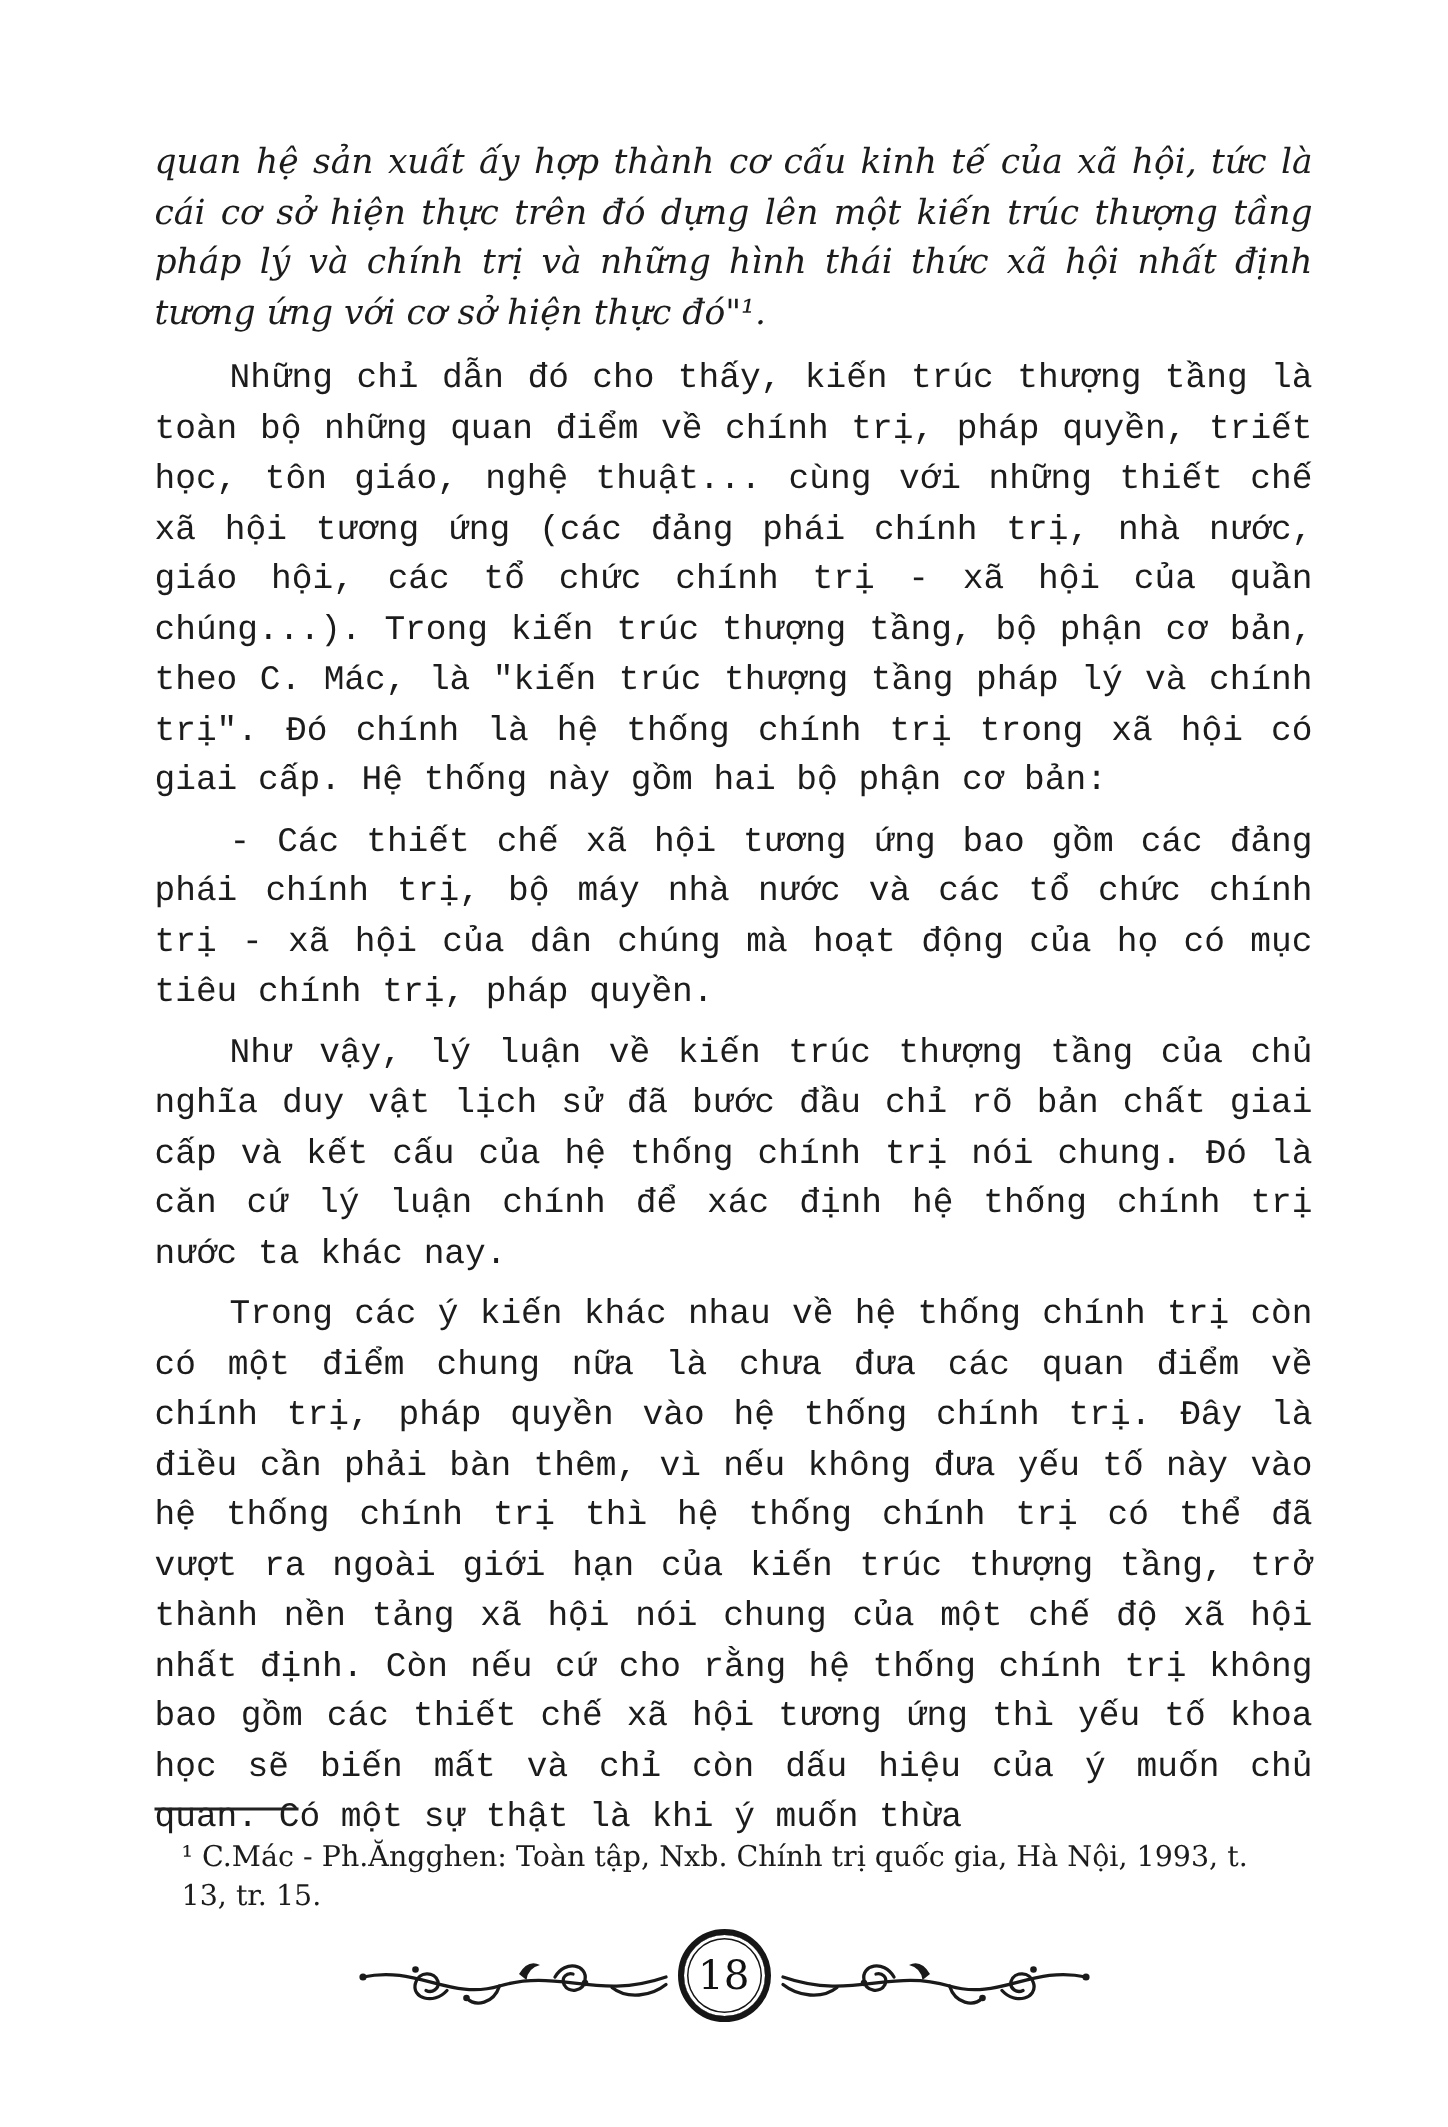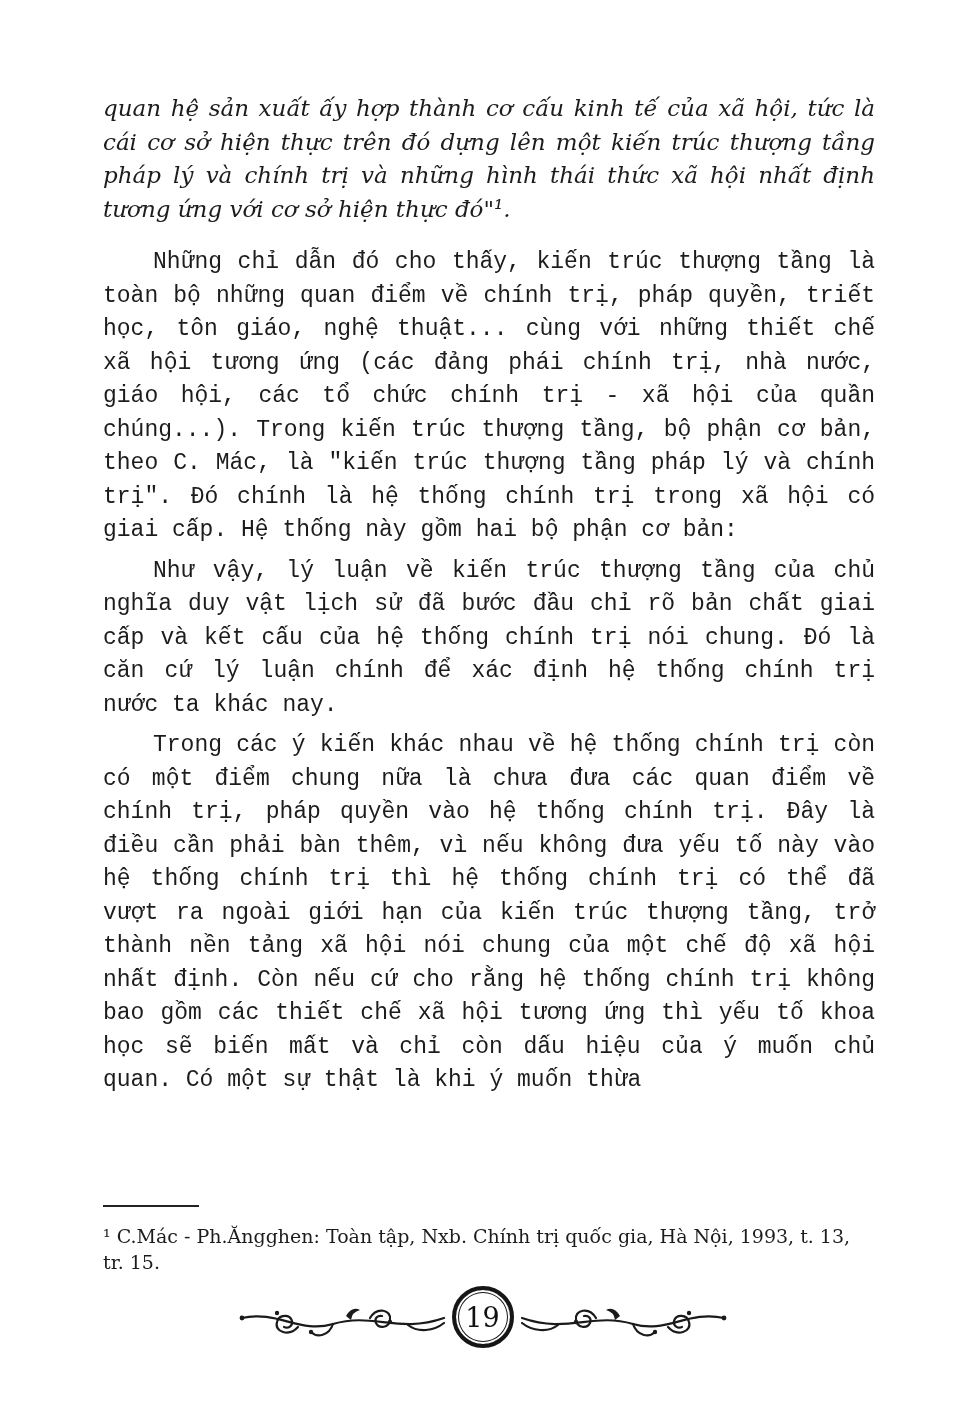--- a/index.html
+++ b/index.html
@@ -20,41 +20,41 @@
     position: absolute;
     top: 92px;
     left: 103px;
     width: 772px;
     font-size: 23px;
     line-height: 33.5px;
     text-align: justify;
   }
   .quote {
     font-style: italic;
-    margin: 0 0 20px 0;
+    margin: 0 0 10px 0;
   }
   .para {
     margin: 7px 0;
     text-indent: 50px;
     font-family: Liberation Mono, monospace;
   }
   .footnote-block {
     position: absolute;
     left: 103px;
     top: 1205px;
     width: 772px;
   }
   .footnote-rule {
     width: 96px;
     height: 2px;
     background: #222222;
     margin-bottom: 16px;
   }
   .footnote {
-    margin: 0;
+    margin: 18px;
     font-size: 19px;
     line-height: 26px;
     color: #1c1c1c;
   }
   .footer-ornament {
     position: absolute;
     left: 0;
     right: 0;
     top: 1282px;
     display: flex;
@@ -87,20 +87,21 @@
   }
 </style>
 </head>
 <body>
 
 <div class="page">
 
   <div class="content">
     <p class="quote">quan hệ sản xuất ấy hợp thành cơ cấu kinh tế của xã hội, tức là cái cơ sở hiện thực trên đó dựng lên một kiến trúc thượng tầng pháp lý và chính trị và những hình thái thức xã hội nhất định tương ứng với cơ sở hiện thực đó"¹.</p>
     <p class="para">Những chỉ dẫn đó cho thấy, kiến trúc thượng tầng là toàn bộ những quan điểm về chính trị, pháp quyền, triết học, tôn giáo, nghệ thuật... cùng với những thiết chế xã hội tương ứng (các đảng phái chính trị, nhà nước, giáo hội, các tổ chức chính trị - xã hội của quần chúng...). Trong kiến trúc thượng tầng, bộ phận cơ bản, theo C. Mác, là "kiến trúc thượng tầng pháp lý và chính trị". Đó chính là hệ thống chính trị trong xã hội có giai cấp. Hệ thống này gồm hai bộ phận cơ bản:</p>
+    <p class="para">- Các thiết chế xã hội tương ứng bao gồm các đảng phái chính trị, bộ máy nhà nước và các tổ chức chính trị - xã hội của dân chúng mà hoạt động của họ có mục tiêu chính trị, pháp quyền.</p>
     <p class="para">Như vậy, lý luận về kiến trúc thượng tầng của chủ nghĩa duy vật lịch sử đã bước đầu chỉ rõ bản chất giai cấp và kết cấu của hệ thống chính trị nói chung. Đó là căn cứ lý luận chính để xác định hệ thống chính trị nước ta khác nay.</p>
     <p class="para">Trong các ý kiến khác nhau về hệ thống chính trị còn có một điểm chung nữa là chưa đưa các quan điểm về chính trị, pháp quyền vào hệ thống chính trị. Đây là điều cần phải bàn thêm, vì nếu không đưa yếu tố này vào hệ thống chính trị thì hệ thống chính trị có thể đã vượt ra ngoài giới hạn của kiến trúc thượng tầng, trở thành nền tảng xã hội nói chung của một chế độ xã hội nhất định. Còn nếu cứ cho rằng hệ thống chính trị không bao gồm các thiết chế xã hội tương ứng thì yếu tố khoa học sẽ biến mất và chỉ còn dấu hiệu của ý muốn chủ quan. Có một sự thật là khi ý muốn thừa</p>
   </div>
 
   <div class="footnote-block">
     <div class="footnote-rule"></div>
     <p class="footnote">¹ C.Mác - Ph.Ăngghen: Toàn tập, Nxb. Chính trị quốc gia, Hà Nội, 1993, t. 13, tr. 15.</p>
   </div>
 
   <div class="footer-ornament">
@@ -115,21 +116,21 @@
       <g fill="#1a1a1a">
         <circle cx="4" cy="36" r="2.4"></circle>
         <circle cx="39" cy="31" r="2.2"></circle>
         <circle cx="73" cy="50" r="2.2"></circle>
         <circle cx="152" cy="40" r="2.2"></circle>
         <path d="M108,34 q6,-10 14,-6 q-8,2 -9,10 z"></path>
       </g>
     </svg>
 
     <div class="page-circle">
-      <span>19</span>
+      <span>18</span>
     </div>
 
     <svg class="flourish mirrored" width="210" height="70" viewBox="0 0 210 70">
       <g stroke="#1a1a1a" stroke-width="2.2" fill="none" stroke-linecap="round">
         <path d="M4,36 C40,28 62,52 95,42 C135,30 160,52 206,36"></path>
         <path d="M60,45 c-9,10 -24,5 -21,-5 c2,-8 13,-8 15,-1 c1,5 -4,8 -8,6"></path>
         <path d="M132,36 c7,-12 22,-8 20,2 c-1,8 -11,9 -14,3 c-2,-5 2,-8 6,-7"></path>
         <path d="M95,42 c-4,12 -16,14 -22,8"></path>
         <path d="M170,43 c10,8 26,6 36,-2"></path>
       </g>

